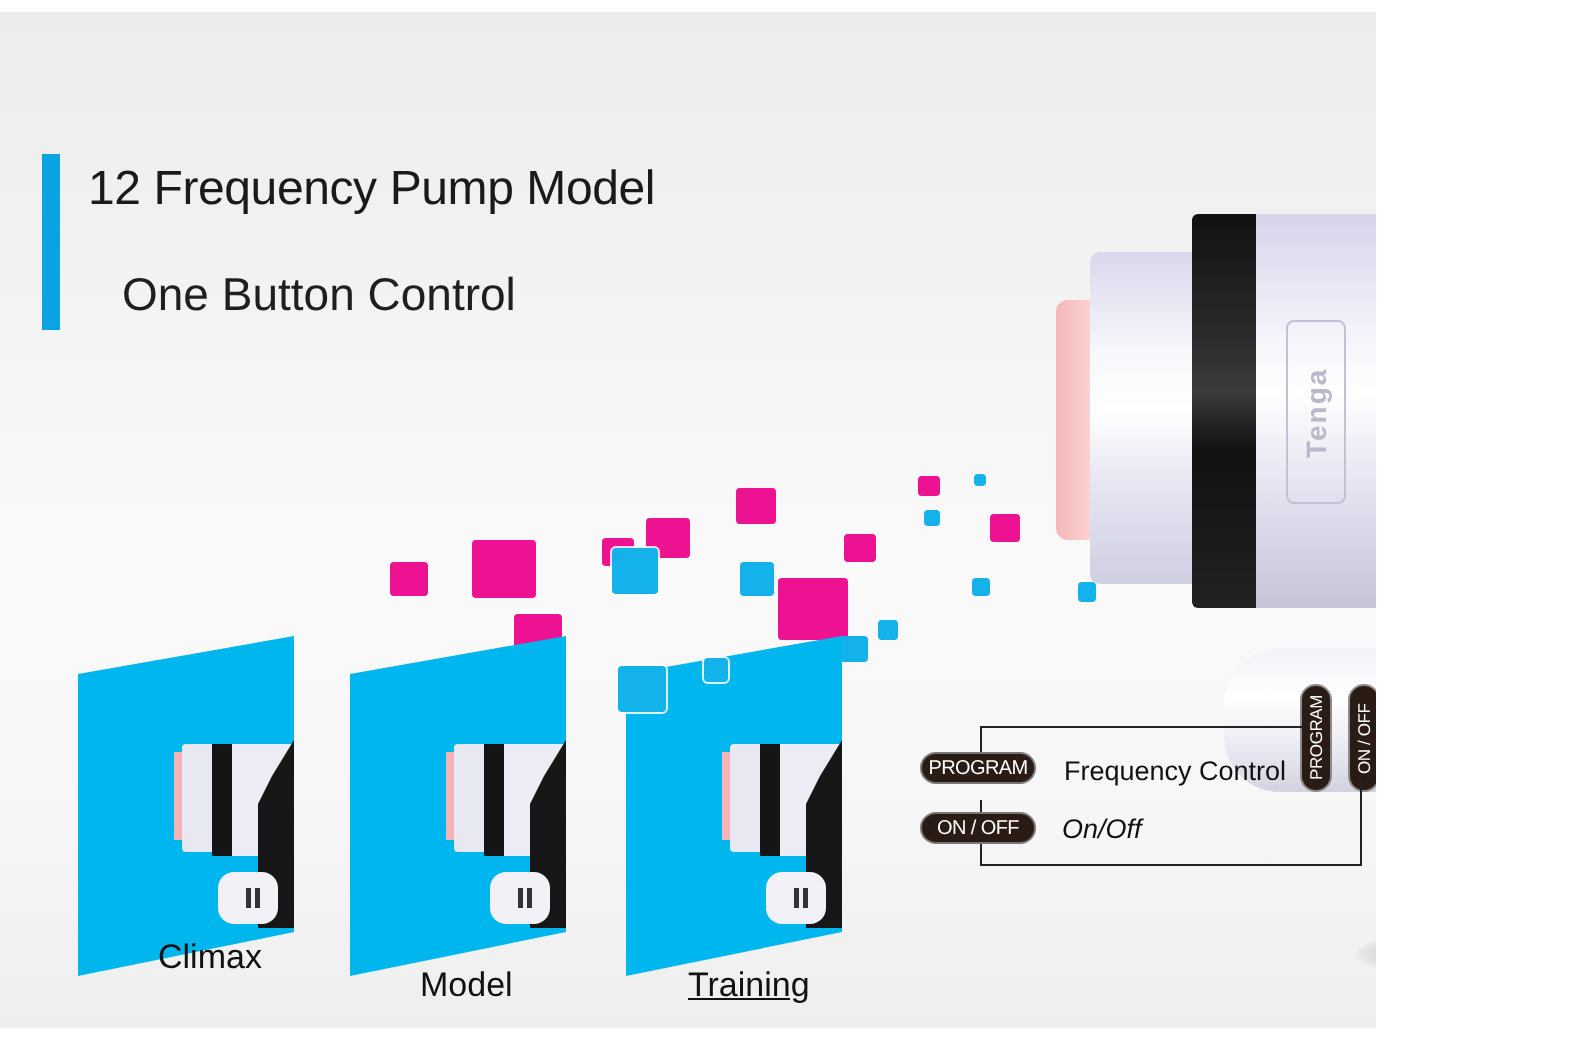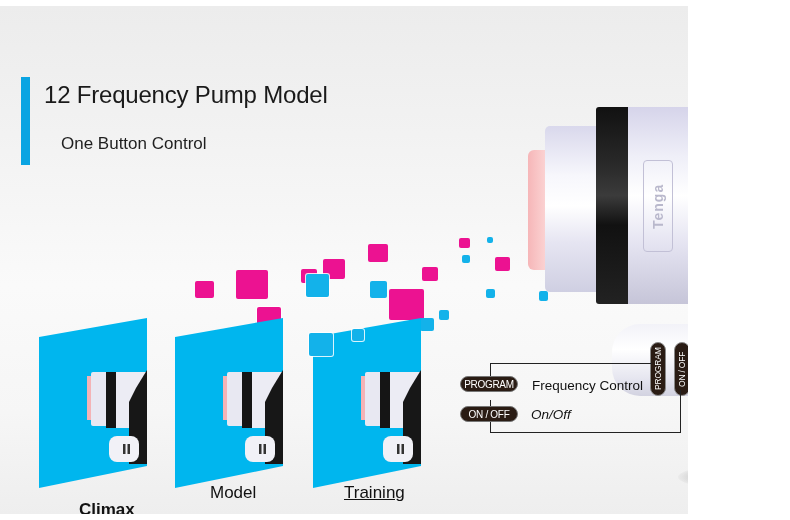--- a/index.html
+++ b/index.html
@@ -8,21 +8,21 @@
     background: #ffffff;
     font-family: "Liberation Sans", sans-serif;
   }
   .stage {
     position: absolute; left: 0; top: 6px; width: 688px; height: 508px;
     background: linear-gradient(180deg, #ececec 0%, #f2f2f2 25%, #fafafa 55%, #f6f6f6 80%, #eeeeee 100%);
     overflow: hidden;
   }
   .accent-bar { position: absolute; left: 21px; top: 71px; width: 9px; height: 88px; background: #0aa4e2; }
   .title { position: absolute; left: 44px; top: 75px; font-size: 24px; color: #1a1a1a; letter-spacing: -0.2px; white-space: nowrap; }
-  .subtitle { position: absolute; left: 61px; top: 128px; font-size: 17px; color: #1f1f1f; white-space: nowrap; }
+  .subtitle { position: absolute; left: 61px; top: 128px; font-size: 23px; color: #1f1f1f; white-space: nowrap; }
 
   .sq { position: absolute; border-radius: 2px; }
   .sq.pink { background: #ec1291; }
   .sq.blue { background: #13b2ea; }
   .sq.outline { box-shadow: 0 0 0 1px rgba(255,255,255,0.85); }
 
   .panel-wrap { position: absolute; }
   .panel-shape { position: absolute; left: 0; top: 0; }
   .mode-label { position: absolute; font-size: 17px; color: #111; white-space: nowrap; }
 
@@ -80,21 +80,21 @@
       <rect x="48" y="58" width="8" height="44" fill="#f4b3b6"></rect>
       <rect x="52" y="54" width="26" height="54" rx="2" fill="#e8e8f2"></rect>
       <rect x="67" y="54" width="10" height="56" fill="#151515"></rect>
       <rect x="77" y="54" width="31" height="56" fill="#ececf4"></rect>
       <polygon points="97,70 108,52 108,146 90,146 90,84" fill="#171717"></polygon>
       <rect x="70" y="118" width="30" height="26" rx="8" fill="#f1f1f7"></rect>
       <rect x="84" y="126" width="2.5" height="10" fill="#333"></rect>
       <rect x="88.5" y="126" width="2.5" height="10" fill="#333"></rect>
     </svg>
   </div>
-  <div class="mode-label" style="left:79px;top:494px;font-weight:bold;">Climax</div>
+  <div class="mode-label" style="left:79px;top:463px;">Climax</div>
 
   <div class="panel-wrap" style="left:175px;top:312px;width:110px;height:175px;">
     <svg class="panel-shape" width="110" height="175" viewBox="0 0 110 175">
       <polygon points="0,19 108,0 108,148 0,170" fill="#00b6ee"></polygon>
       <rect x="48" y="58" width="8" height="44" fill="#f4b3b6"></rect>
       <rect x="52" y="54" width="26" height="54" rx="2" fill="#e8e8f2"></rect>
       <rect x="67" y="54" width="10" height="56" fill="#151515"></rect>
       <rect x="77" y="54" width="31" height="56" fill="#ececf4"></rect>
       <polygon points="97,70 108,52 108,146 90,146 90,84" fill="#171717"></polygon>
       <rect x="70" y="118" width="30" height="26" rx="8" fill="#f1f1f7"></rect>

